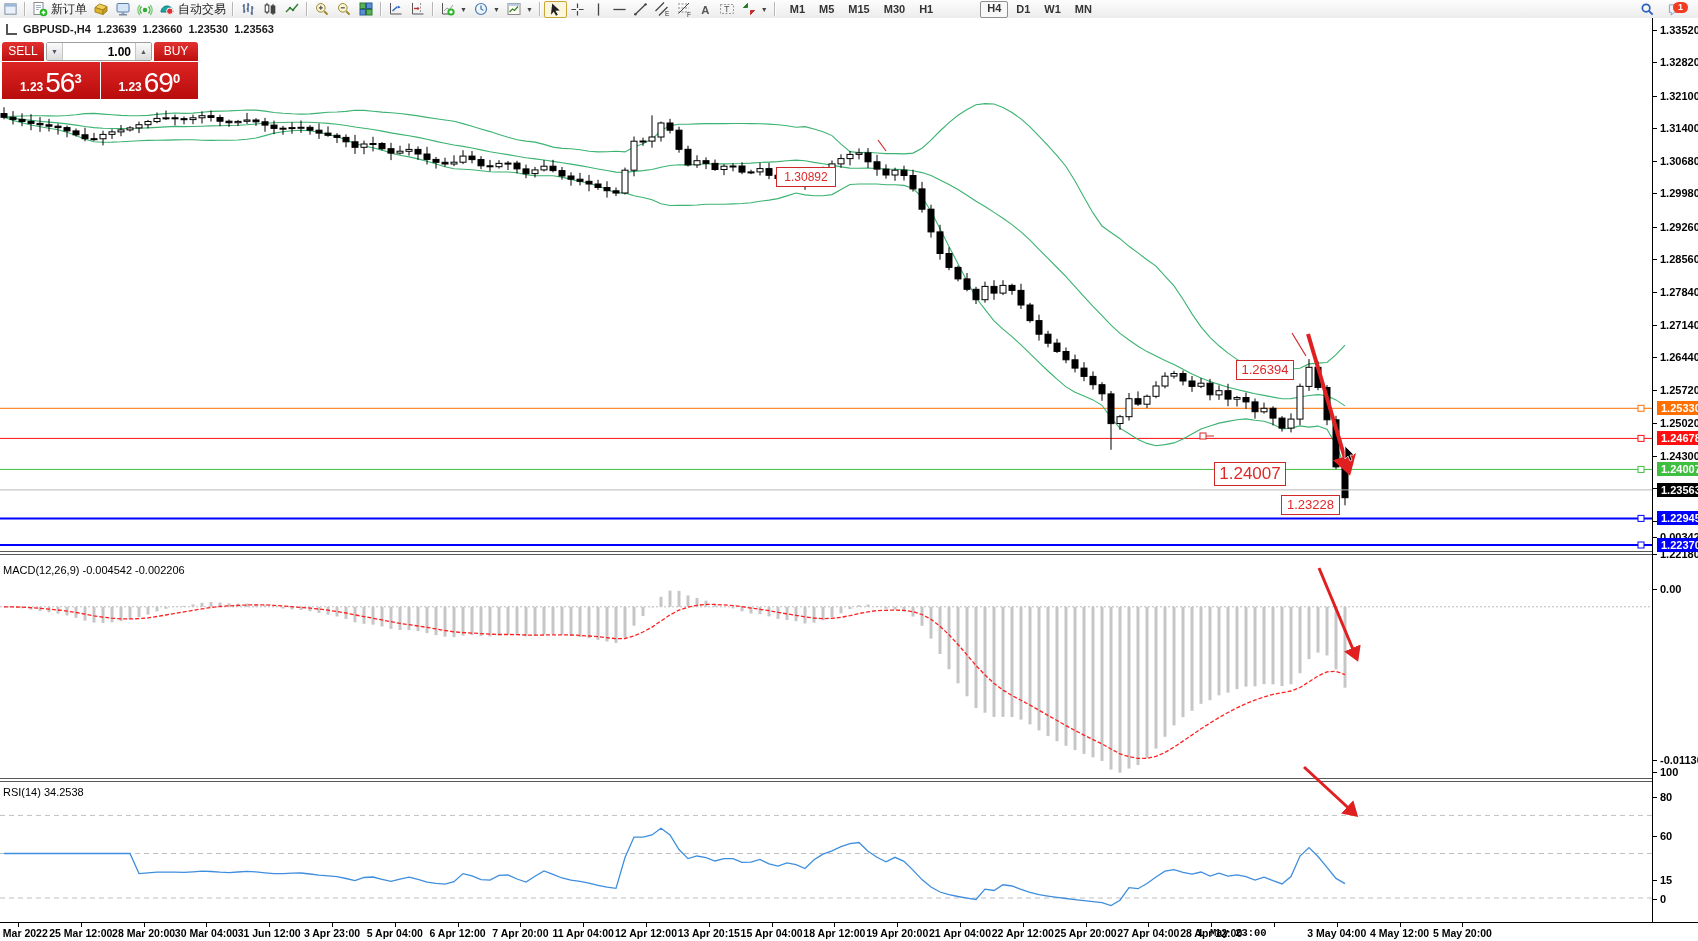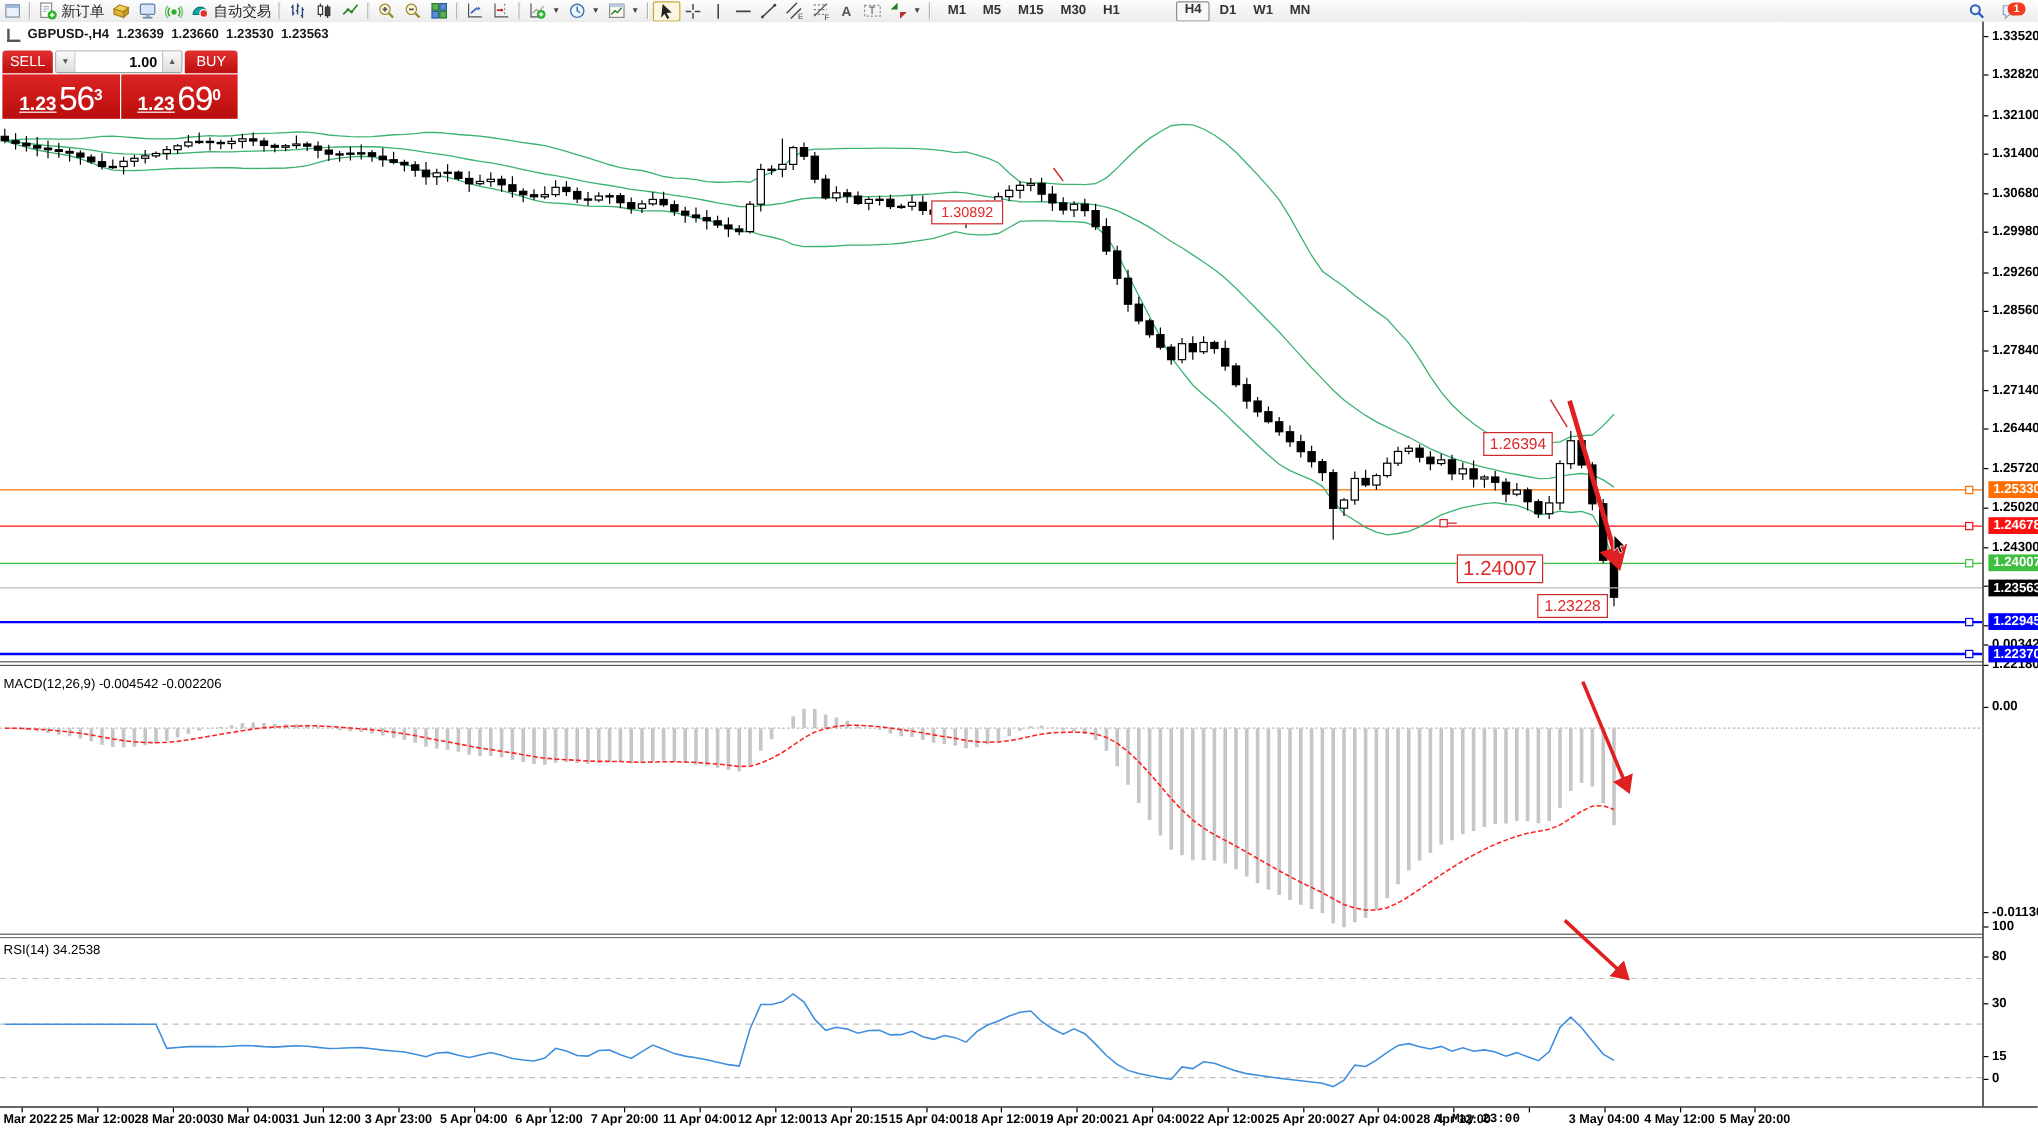--- a/index.html
+++ b/index.html
@@ -38,21 +38,21 @@
   .tp-row1{display:flex;height:19px;gap:2px;}
   .tp-sell,.tp-buy{background:linear-gradient(#e23131,#bd0f0f);color:#fff;font-size:12px;font-weight:400;
     text-align:center;line-height:19px;border-radius:3px 3px 0 0;}
   .tp-sell{width:42px;} .tp-buy{width:46px;flex:1;}
   .tp-spin{display:flex;width:104px;border:1px solid #9f9f9f;background:#fff;border-radius:2px;}
   .tp-sbtn{width:15px;background:linear-gradient(#fbfbfb,#dcdcdc);color:#556;font-size:7px;text-align:center;line-height:17px;}
   .tp-sbtn.l{border-right:1px solid #c5c5c5}.tp-sbtn.r{border-left:1px solid #c5c5c5}
   .tp-spin input{flex:1;border:0;outline:0;font-size:12px;font-weight:700;text-align:right;padding:0 4px;width:60px;font-family:inherit;}
   .tp-row2{display:flex;gap:1px;margin-top:1px;height:37px;}
   .tp-price{flex:1;background:linear-gradient(#dd2424,#b90c0c);color:#fff;display:flex;align-items:flex-end;justify-content:center;padding-bottom:2px;}
-  .tp-price .sm{font-size:16px;font-weight:700;margin-right:2px;line-height:19px;text-decoration:underline;}
+  .tp-price .sm{font-size:12px;font-weight:700;margin-right:2px;line-height:19px;}
   .tp-price .big{font-size:28px;font-weight:400;line-height:28px;letter-spacing:-1px;}
   .tp-price .sup{font-size:13px;font-weight:700;line-height:30px;vertical-align:top;align-self:flex-start;margin-top:2px;}
   .annot{position:absolute;background:#fff;border:1px solid #d02828;color:#e02828;text-align:center;z-index:4;}
   .overlay{position:absolute;left:0;top:0;z-index:8;pointer-events:none;}
 </style>
 </head>
 <body>
 
 <div class="toolbar">
   <div id="tb-items" style="display:flex;align-items:center;">
@@ -859,21 +859,21 @@
       <div class="ax-lbl" style="top: 519px;">0.003424</div>
       <div class="ax-tick" style="top: 519px;"></div>
       <div class="ax-lbl" style="top: 571px;">0.00</div>
       <div class="ax-tick" style="top: 571px;"></div>
       <div class="ax-lbl" style="top: 742px;">-0.011307</div>
       <div class="ax-tick" style="top: 742px;"></div>
       <div class="ax-lbl" style="top: 754px;">100</div>
       <div class="ax-tick" style="top: 754px;"></div>
       <div class="ax-lbl" style="top: 779px;">80</div>
       <div class="ax-tick" style="top: 779px;"></div>
-      <div class="ax-lbl" style="top: 818px;">30</div>
+      <div class="ax-lbl" style="top: 818px;">60</div>
       <div class="ax-tick" style="top: 818px;"></div>
       <div class="ax-lbl" style="top: 862px;">15</div>
       <div class="ax-tick" style="top: 862px;"></div>
       <div class="ax-lbl" style="top: 881px;">0</div>
       <div class="ax-tick" style="top: 881px;"></div>
       <div class="ax-clbl" style="top: 390px; background: rgb(255, 112, 0);">1.25330</div>
       <div class="ax-clbl" style="top: 420px; background: rgb(255, 16, 16);">1.24678</div>
       <div class="ax-clbl" style="top: 451px; background: rgb(63, 191, 63);">1.24007</div>
       <div class="ax-clbl" style="top: 500px; background: rgb(0, 0, 255);">1.22945</div>
       <div class="ax-clbl" style="top: 527px; background: rgb(0, 0, 255);">1.22370</div>

